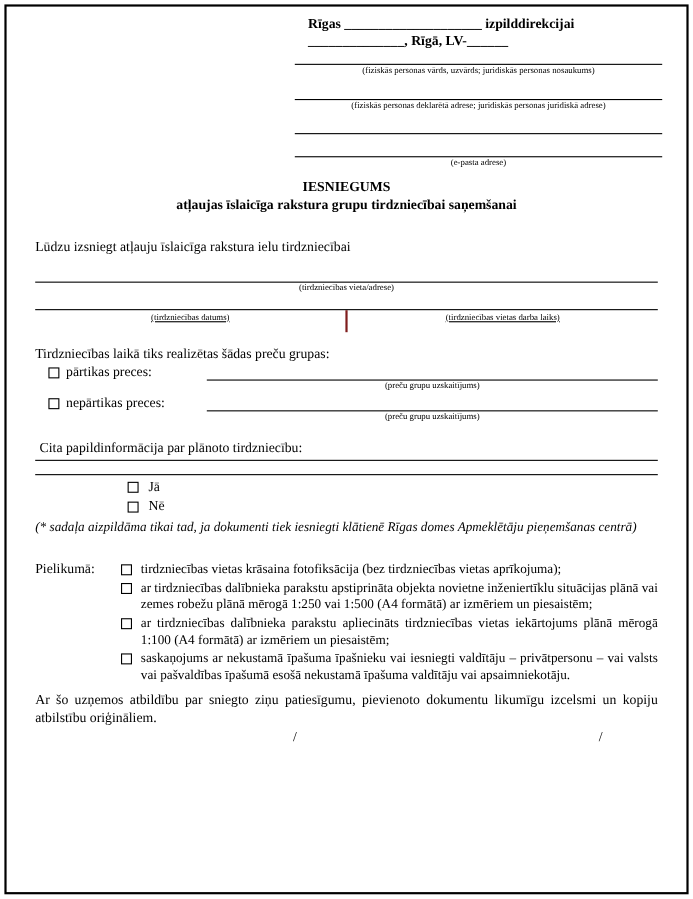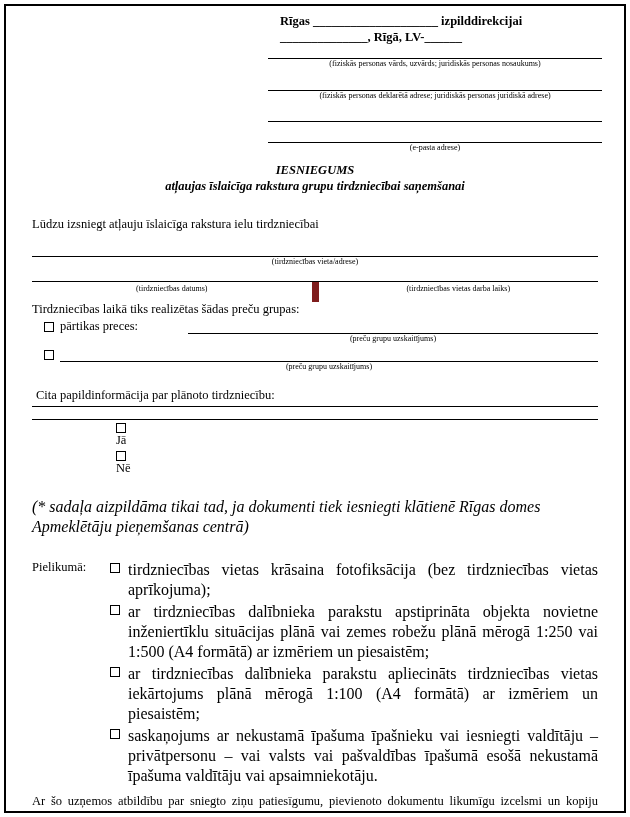--- a/index.html
+++ b/index.html
@@ -18,48 +18,48 @@
   .cb{display:inline-block;width:8px;height:8px;border:1px solid #000;background:#fff;flex:none;}
 
   .addressee{margin-left:248px;font-weight:bold;}
 
   .fields{margin-left:236px;width:334px;}
   .field .fl{height:20px;}
   .field.first .fl{height:13px;}
 
   .reg-line{margin-top:10px;}
 
-  .title-block{text-align:center;margin-top:10px;font-weight:bold;font-style:italic;}
+  .title-block{text-align:center;margin-top:10px;font-weight:bold;}
 
   .request{margin-top:22px;}
   .place-fl{height:24px;}
   .dt-fl{height:13px;}
   .two-col{display:flex;height:20px;}
-  .two-col .col{flex:1;padding-top:2px;}
-  .two-col .col2{border-left:7px solid #7f1d1d;}
+  .two-col .col{flex:1;padding-top:2px;text-decoration:underline;}
+  .two-col .col2{border-left:2px solid #7f1d1d;}
 
-  .goods-heading{margin-top:0;}
+  .goods-heading{margin-top:12px;}
   .goods-row{display:flex;margin-left:12px;margin-top:2px;}
   .goods-row .cb{margin:3px 6px 0 0;}
   .goods-label{width:128px;flex:none;}
   .goods-fill{flex:1;}
   .goods-fill .fl{height:14px;}
 
   .other{margin-top:16px;}
   .other-heading{border-bottom:1px solid #000;padding:0 0 2px 4px;}
   .other-fl{height:12px;}
 
   .e-text{margin-top:12px;}
-  .e-opt{display:flex;align-items:flex-start;margin-left:84px;margin-top:3px;flex-direction:column;}
+  .e-opt{display:flex;align-items:center;margin-left:84px;margin-top:3px;}
   .e-opt .cb{margin-right:9px;}
-  .e-note{font-style:italic;margin-top:20px;font-size:16px;}
+  .e-note{font-style:italic;margin-top:3px;font-size:12px;}
 
   .att{display:flex;margin-top:23px;}
   .att-heading{width:78px;flex:none;}
-  .att-list{flex:1;font-size:16px;}
+  .att-list{flex:1;font-size:12px;}
   .att-item{display:flex;margin-bottom:2px;}
   .att-item .cb{margin:3px 8px 0 0;}
   .att-text{flex:1;text-align:justify;}
 
   .decl{margin-top:6px;text-align:justify;}
 
   .sig{margin-top:4px;}
   .sig-slash-row{position:relative;height:14px;}
   .slash{position:absolute;bottom:0;}
   .slash.s1{left:41.4%;}
@@ -120,20 +120,21 @@
     <span class="cb"></span>
     <span class="goods-label">pārtikas preces:</span>
     <div class="goods-fill">
       <div class="fl"></div>
       <div class="cap">(preču grupu uzskaitījums)</div>
     </div>
   </div>
 
   <div class="goods-row">
     <span class="cb"></span>
+    <span class="goods-label">nepārtikas preces:</span>
     <div class="goods-fill">
       <div class="fl"></div>
       <div class="cap">(preču grupu uzskaitījums)</div>
     </div>
   </div>
 
   <div class="other">
     <div class="other-heading">Cita papildinformācija par plānoto tirdzniecību:</div>
     <div class="fl other-fl"></div>
   </div>

